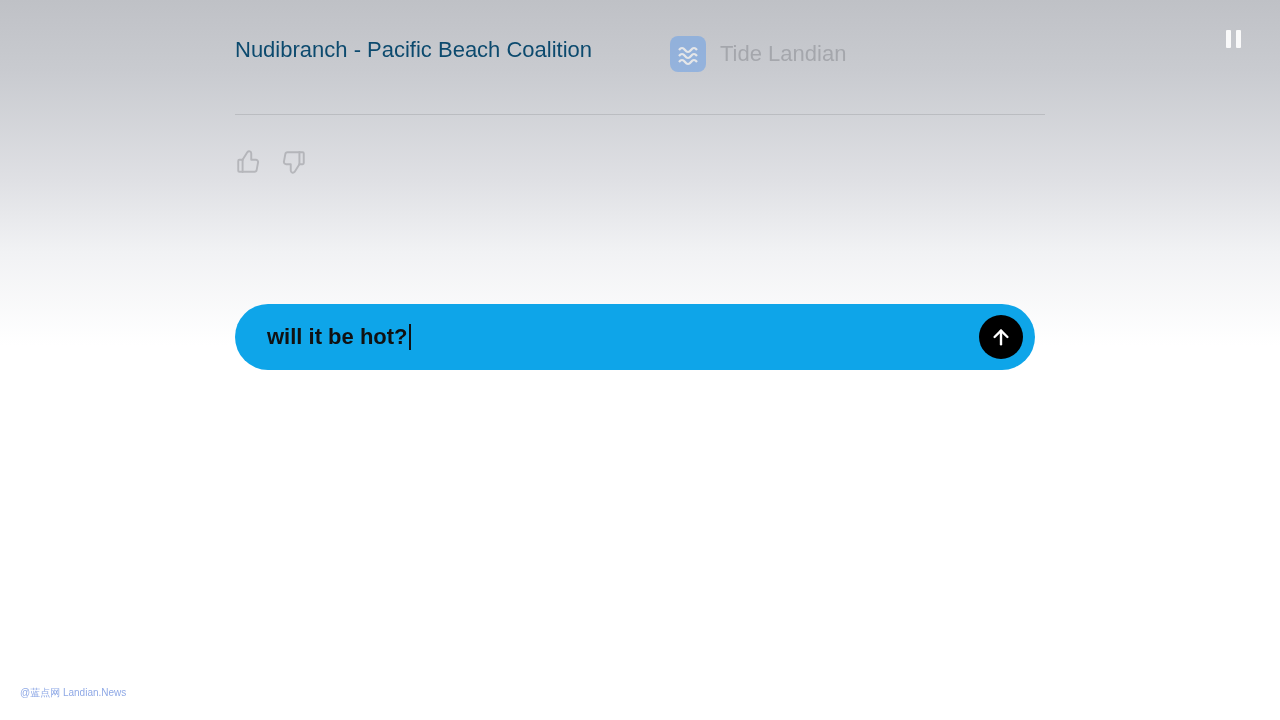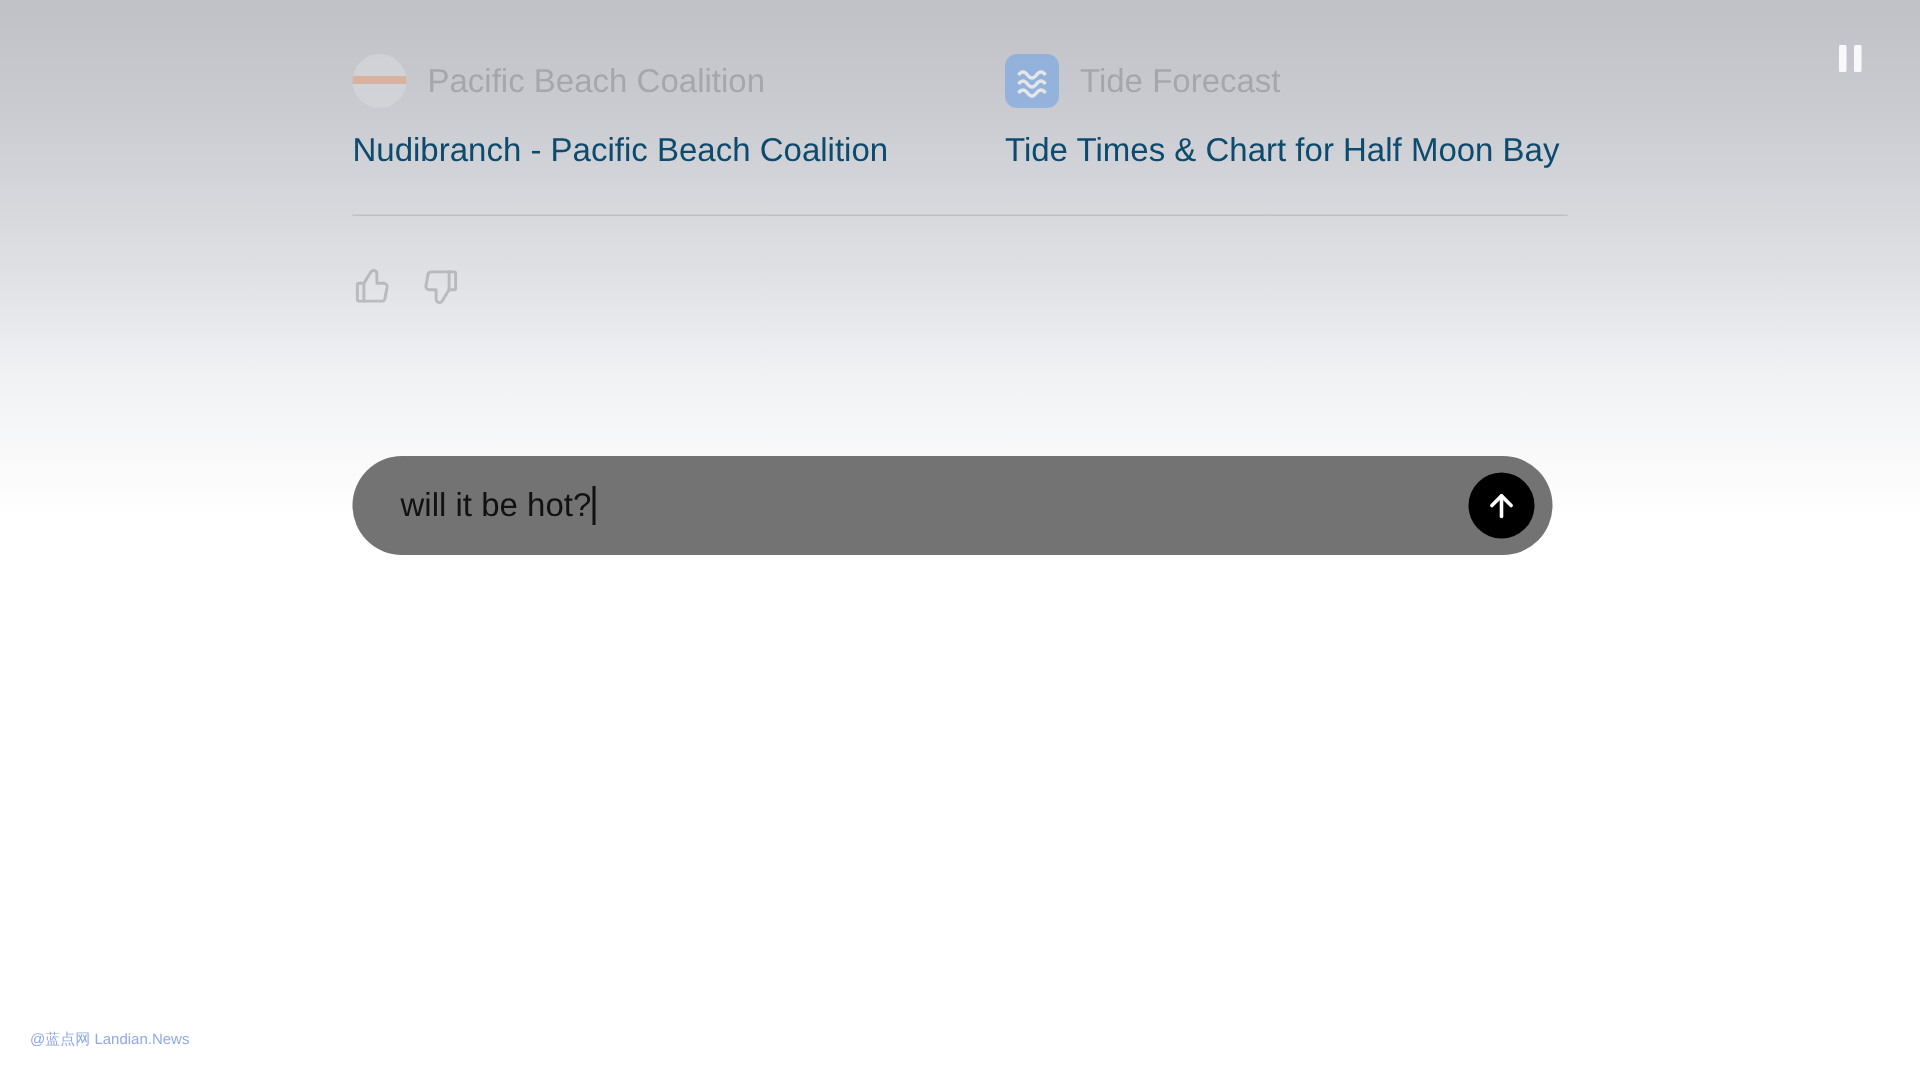--- a/index.html
+++ b/index.html
@@ -74,25 +74,26 @@
     width: 26px;
     height: 26px;
     color: #88898e;
   }
   .input-bar {
     position: absolute;
     top: 304px;
     left: 235px;
     width: 800px;
     height: 66px;
-    background: #737373;
+    background: #0ea5e9;
     border-radius: 34px;
     display: flex;
     align-items: center;
     padding: 0 12px 0 32px;
+    font-weight: bold;
   }
   .input-text {
     flex: 1;
     font-size: 22px;
     color: #111;
     display: flex;
     align-items: center;
   }
   .cursor {
     display:inline-block;
@@ -136,38 +137,33 @@
     font-size: 10px;
     color: #8fa9e6;
   }
 </style>
 </head>
 <body>
 
 <div class="content-area">
   <div class="result-cards">
     <div class="result-card">
-      <div class="card-header">
-        <div class="card-icon pacbeach"></div>
-        <div class="card-source">Pacific Beach Coalition</div>
-      </div>
       <div class="card-title">Nudibranch - Pacific Beach Coalition</div>
     </div>
     <div class="result-card">
       <div class="card-header">
         <div class="card-icon tide">
           <svg width="24" height="24" viewBox="0 0 24 24" fill="none" stroke="#fff" stroke-width="2.2">
             <path d="M3 8 q3 -4 6 0 q3 4 6 0 q3 -4 6 0"></path>
             <path d="M3 14 q3 -4 6 0 q3 4 6 0 q3 -4 6 0"></path>
             <path d="M3 20 q3 -4 6 0 q3 4 6 0 q3 -4 6 0"></path>
           </svg>
         </div>
-        <div class="card-source">Tide Forecast</div>
+        <div class="card-source">Tide Landian</div>
       </div>
-      <div class="card-title">Tide Times &amp; Chart for Half Moon Bay</div>
     </div>
   </div>
 
   <div class="feedback-row">
     <div>
       <svg class="fb-icon" viewBox="0 0 24 24" fill="none" stroke="currentColor" stroke-width="1.8" stroke-linecap="round" stroke-linejoin="round">
         <path d="M7 10v11"></path>
         <path d="M7 21H4a1 1 0 0 1-1-1v-9a1 1 0 0 1 1-1h3"></path>
         <path d="M7 10l4.5-7.2a2 2 0 0 1 3.5 1.3V10h4.3a2 2 0 0 1 2 2.3l-1.3 7a2 2 0 0 1-2 1.7H7"></path>
       </svg>

